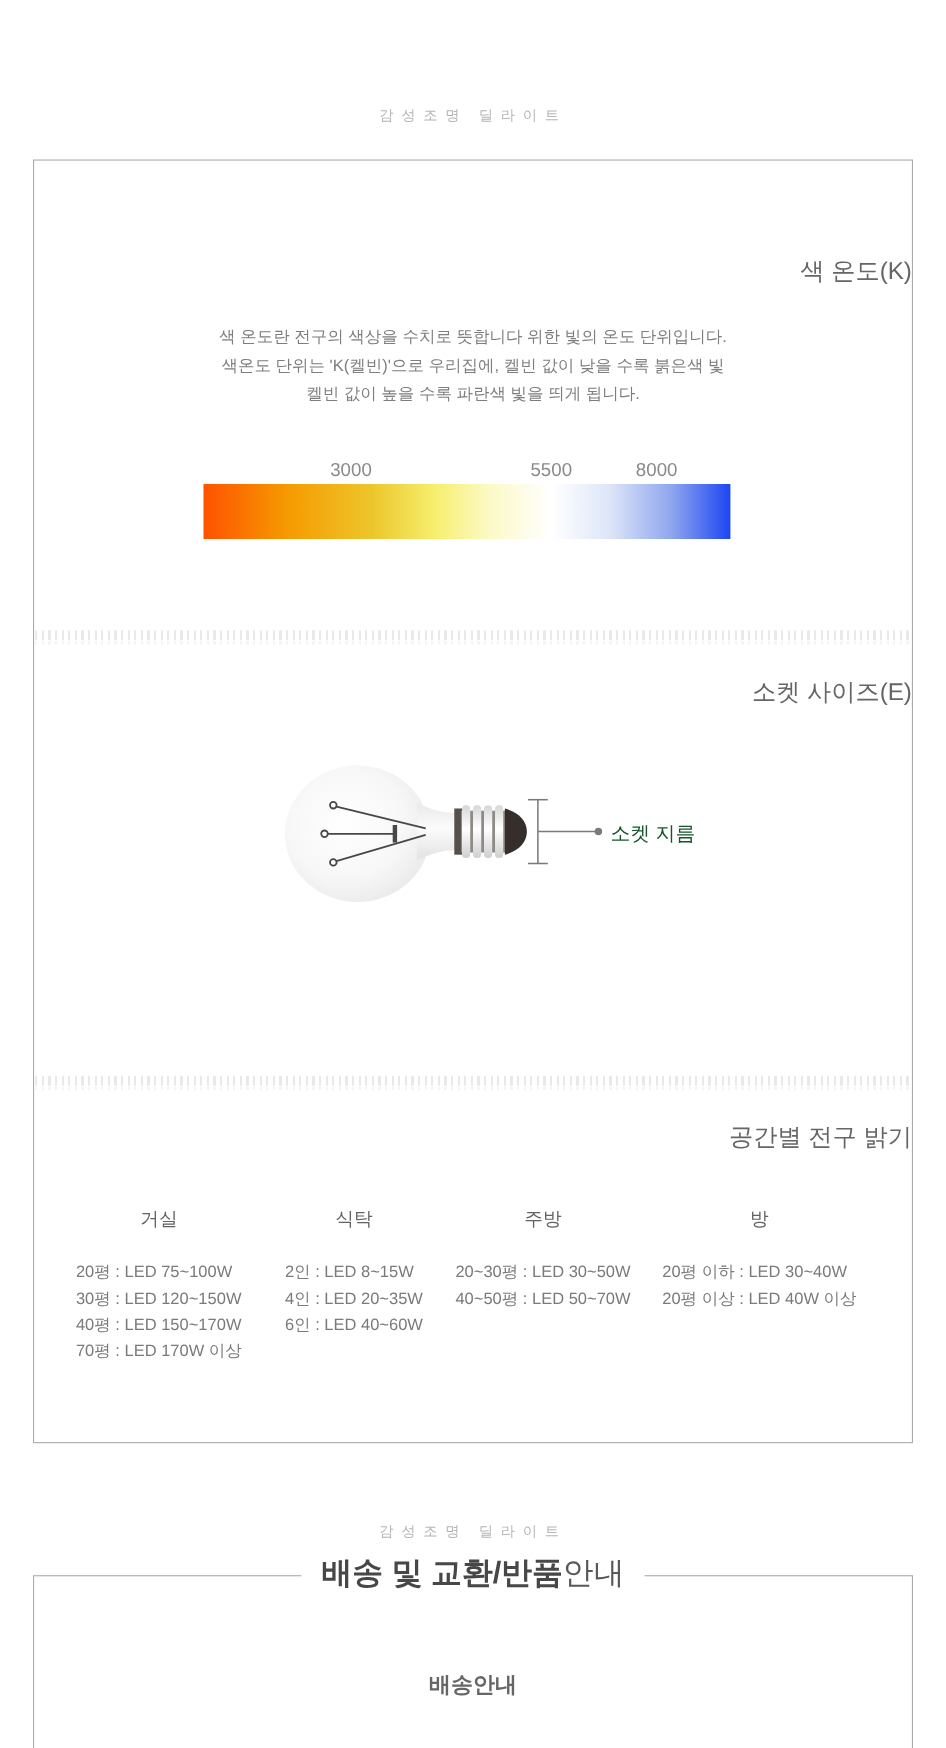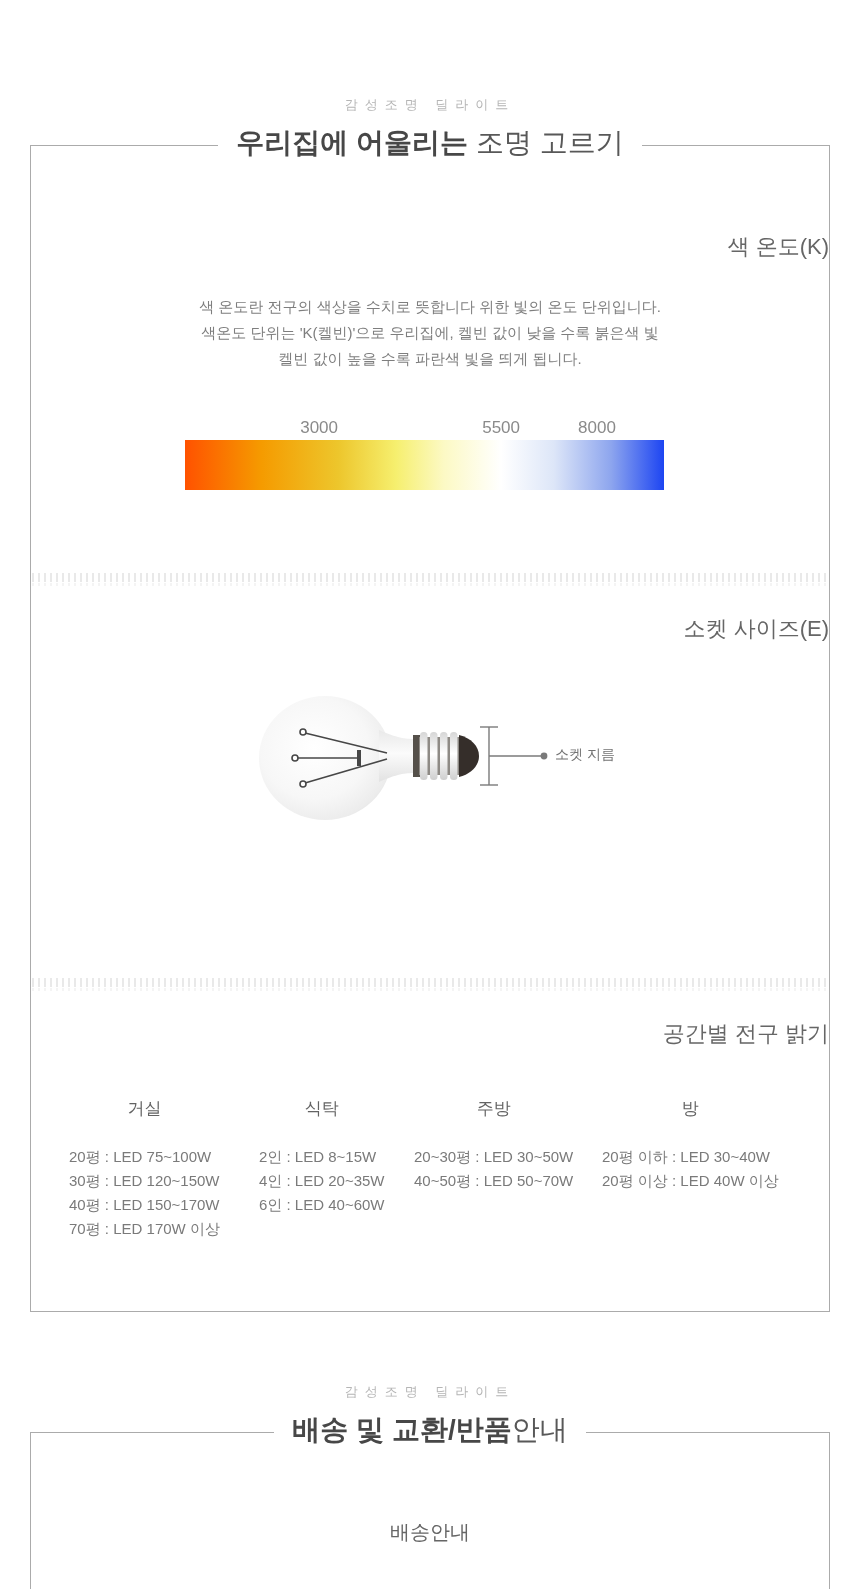--- a/index.html
+++ b/index.html
@@ -42,44 +42,43 @@
     background-image:
       repeating-linear-gradient(90deg,#e9e9e9 0 2px,rgba(0,0,0,0) 2px 6px),
       repeating-linear-gradient(90deg,#f4f4f4 0 2px,rgba(0,0,0,0) 2px 6px);
     background-size:100% 9px,100% 3px;
     background-position:0 0,0 10px;
     background-repeat:no-repeat;}
 
   
   .bulb-wrap{position:relative;width:360px;height:150px;margin:36px 0 0 228px;}
   .bulb-svg{position:absolute;left:0;top:0;}
-  .callout-label{position:absolute;left:296px;top:66px;font-size:14px;color:#737373;white-space:nowrap;}
+  .callout-label{position:absolute;left:296px;top:66px;font-size:18px;color:#14532d;white-space:nowrap;}
 
   
   .bright-table{position:relative;margin-top:50px;height:200px;}
   .bcol{position:absolute;top:0;}
   .bcol-0{left:38px;}
   .bcol-1{left:228px;}
   .bcol-2{left:383px;}
   .bcol-3{left:571px;}
   .bcol .bhead{font-size:17px;color:#636363;line-height:20px;text-align:center;margin-bottom:26px;}
   .bcol p{margin:0;font-size:15px;line-height:24px;color:#7a7a7a;white-space:nowrap;}
 
-  .ship-sub{margin:0;padding-top:88px;text-align:center;font-size:20px;line-height:22px;font-weight:400;color:#666;}
+  .ship-sub{margin:0;padding-top:88px;text-align:center;font-size:20px;line-height:22px;font-weight:700;color:#666;}
 </style>
 </head>
 <body>
 
 <div class="page">
 
   <div class="box box1">
 
     <div class="box-head">
       <div class="brand">감성조명 딜라이트</div>
-      <div class="big-title"><span class="bold">우리집에 어울리는</span><span class="light"> 조명 고르기</span></div>
     </div>
 
     <div class="sec sec-a">
       <h2 class="sec-title">색 온도(K)</h2>
       <p class="desc">
         <span>색 온도란 전구의 색상을 수치로 뜻합니다 위한 빛의 온도 단위입니다.</span><br>
         <span>색온도 단위는 'K(켈빈)'으로 우리집에, 켈빈 값이 낮을 수록 붉은색 빛</span><br>
         <span>켈빈 값이 높을 수록 파란색 빛을 띄게 됩니다.</span>
       </p>
       <div class="scale-wrap">

